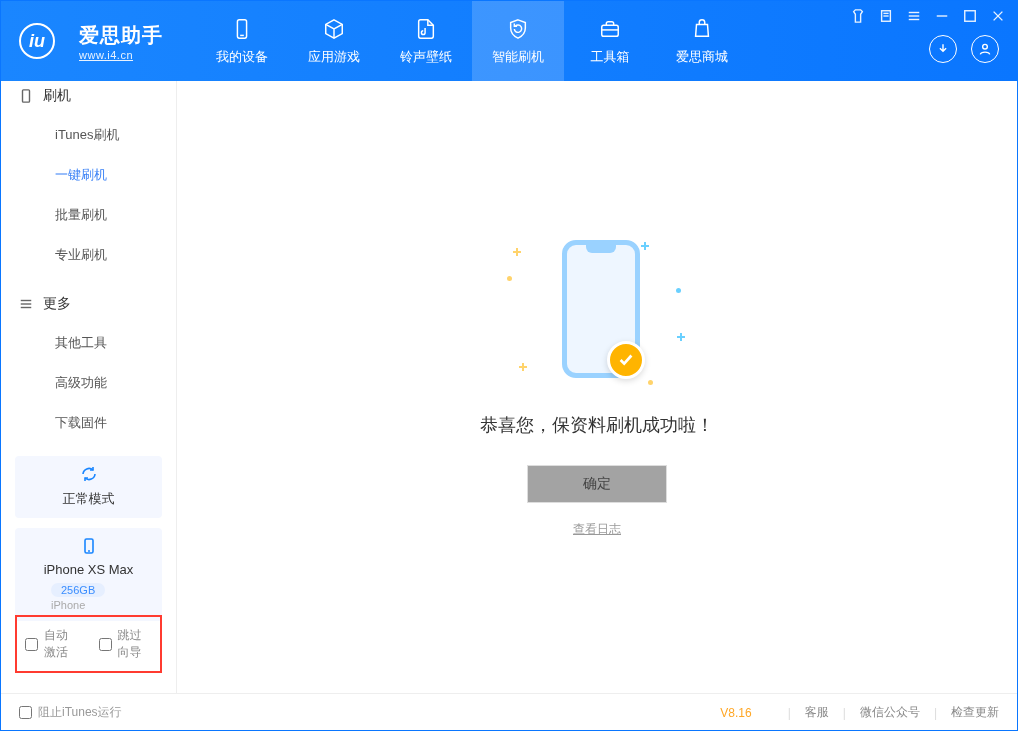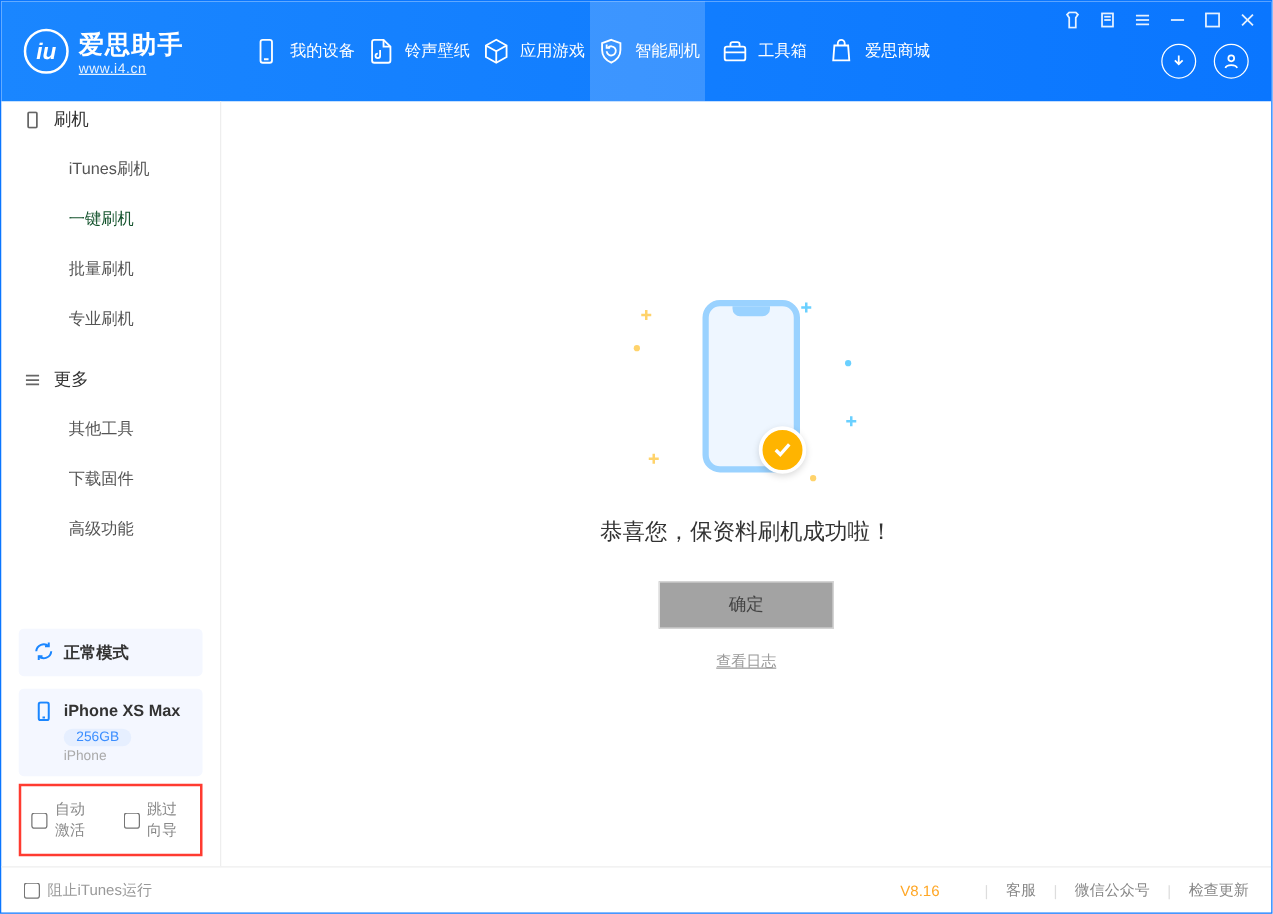--- a/index.html
+++ b/index.html
@@ -1,54 +1,54 @@
 <!DOCTYPE html>
 <html><head>
 <meta charset="utf-8">
 <style>
 * { margin: 0; padding: 0; box-sizing: border-box; font-family: "Microsoft YaHei", Arial, sans-serif; }
 body { background: #fff; width: 1018px; height: 731px; overflow: hidden; border: 1px solid #0a76ff; position: relative; }
 
 
 .header { height: 80px; background: linear-gradient(90deg,#1a86ff 0%,#0a76ff 100%); display: flex; color: #fff; position: relative; }
-.logo-wrap { width: 195px; display: flex; align-items: center; padding-left: 18px; gap: 8px; }
+.logo-wrap { width: 195px; display: flex; align-items: center; padding-left: 18px; gap: 24px; }
 .logo-badge { width: 36px; height: 36px; border: 2px solid #fff; border-radius: 50%; display: flex; align-items: center; justify-content: center; font-size: 18px; font-weight: bold; font-style: italic; }
 .logo-text .t1 { font-size: 20px; font-weight: 700; letter-spacing: 1px; }
 .logo-text .t2 { font-size: 11px; opacity: .9; letter-spacing: .5px; text-decoration: underline; }
 
 .tabs { display: flex; height: 100%; }
-.tab { width: 92px; display: flex; flex-direction: row; align-items: center; justify-content: center; gap: 6px; font-size: 13px; cursor: pointer; position: relative; }
+.tab { width: 92px; display: flex; flex-direction: column; align-items: center; justify-content: center; gap: 6px; font-size: 13px; cursor: pointer; position: relative; }
 .tab.active { background: rgba(255,255,255,.18); }
 .tab .ic { width: 26px; height: 26px; display: flex; align-items: center; justify-content: center; }
 .tab .ic svg { stroke: #fff; fill: none; stroke-width: 1.6; }
 
 .win-ctrls { position: absolute; top: 8px; right: 12px; display: flex; gap: 14px; align-items: center; }
 .win-ctrls span { width: 14px; height: 14px; display: inline-flex; align-items: center; justify-content: center; cursor: pointer; opacity: .9; }
 .win-ctrls svg { stroke: #fff; fill: none; stroke-width: 1.6; }
 
 .hdr-right { position: absolute; right: 18px; bottom: 18px; display: flex; gap: 14px; }
 .hdr-right .circ { width: 28px; height: 28px; border: 1.8px solid #fff; border-radius: 50%; display: flex; align-items: center; justify-content: center; cursor: pointer; }
 .hdr-right svg { stroke: #fff; fill: none; stroke-width: 1.8; }
 
 
 .body { display: flex; height: 612px; }
 .sidebar { width: 176px; border-right: 1px solid #eee; position: relative; }
 .side-group-head { display: flex; align-items: center; gap: 10px; padding: 6px 18px 10px; font-size: 14px; color: #333; font-weight: 500; }
 .side-group-head svg { stroke: #666; fill: none; stroke-width: 1.6; width: 14px; height: 14px; }
 .side-item { padding: 11px 0 11px 54px; font-size: 13px; color: #555; cursor: pointer; }
-.side-item.active { color: #14532d; }
+.side-item.active { color: #3b82f6; }
 
 .status-cards { position: absolute; left: 14px; right: 14px; bottom: 62px; }
 .card { background: #f4f7ff; border-radius: 4px; padding: 10px 12px; margin-bottom: 10px; font-size: 13px; color: #444; }
-.card .row1 { display: flex; gap: 8px; font-weight: 700; color: #333; }
+.card .row1 { display: flex; align-items: center; gap: 8px; font-weight: 400; color: #333; flex-direction: column; }
 .card .row1 svg { width: 16px; height: 16px; }
 .card .cap { display: inline-block; background: #e6efff; color: #3a8dff; border-radius: 10px; padding: 1px 10px; font-size: 11px; margin: 6px 0 2px 24px; }
 .card .sub { font-size: 11px; color: #aaa; margin-left: 24px; }
 
-.hl-box { position: absolute; left: 14px; right: 14px; bottom: 8px; border: 2px solid #ff3b30; padding: 10px 8px; display: flex; gap: 20px; font-size: 12px; color: #888; }
+.hl-box { position: absolute; left: 14px; right: 14px; bottom: 20px; border: 2px solid #ff3b30; padding: 10px 8px; display: flex; gap: 20px; font-size: 12px; color: #888; }
 .hl-box label { display: flex; align-items: center; gap: 6px; cursor: pointer; }
 .hl-box input { width: 13px; height: 13px; }
 
 
 .main { flex: 1; display: flex; flex-direction: column; align-items: center; justify-content: center; }
 .phone-art { position: relative; width: 180px; height: 155px; margin-bottom: 22px; }
 .spark { position: absolute; width: 8px; height: 8px; }
 .spark::before { content:""; position:absolute; left:3px; top:0; width:2px; height:8px; background:#ffd36b; }
 .spark::after { content:""; position:absolute; top:3px; left:0; width:8px; height:2px; background:#ffd36b; }
 .spark.s1{ top:12px; left:6px; } .spark.s2{ top:6px; right:38px; }
@@ -93,35 +93,35 @@
           <svg viewBox="0 0 24 24" width="22" height="22">
             <rect x="7" y="2" width="10" height="20" rx="2"></rect>
             <line x1="10" y1="19" x2="14" y2="19"></line>
           </svg>
         </span>
       <span>我的设备</span>
     </div>
     <div class="tab">
       <span class="ic">
           <svg viewBox="0 0 24 24" width="22" height="22">
+            <path d="M12 2l9 5v10l-9 5-9-5V7z"></path>
+            <path d="M3 7l9 5 9-5M12 12v10"></path>
+          </svg>
+        </span>
+      <span>应用游戏</span>
+    </div>
+    <div class="tab">
+      <span class="ic">
+          <svg viewBox="0 0 24 24" width="22" height="22">
             <path d="M14 2H6a2 2 0 0 0-2 2v16a2 2 0 0 0 2 2h12a2 2 0 0 0 2-2V8z"></path>
             <path d="M14 2v6h6"></path>
             <path d="M11 11v5a2 2 0 1 1-2-2"></path>
           </svg>
         </span>
       <span>铃声壁纸</span>
-    </div>
-    <div class="tab">
-      <span class="ic">
-          <svg viewBox="0 0 24 24" width="22" height="22">
-            <path d="M12 2l9 5v10l-9 5-9-5V7z"></path>
-            <path d="M3 7l9 5 9-5M12 12v10"></path>
-          </svg>
-        </span>
-      <span>应用游戏</span>
     </div>
     <div class="tab active">
       <span class="ic">
           <svg viewBox="0 0 24 24" width="22" height="22">
             <path d="M12 2l8 3v6c0 5-3.5 9-8 11-4.5-2-8-6-8-11V5z"></path>
             <path d="M8 12a4 4 0 1 0 1-3"></path>
             <polyline points="8 6 8 9 11 9"></polyline>
           </svg>
         </span>
       <span>智能刷机</span>
@@ -216,22 +216,22 @@
 
     <div class="side-group-head" style="margin-top:14px">
       <svg viewBox="0 0 16 16">
           <line x1="2" y1="4" x2="14" y2="4"></line>
           <line x1="2" y1="8" x2="14" y2="8"></line>
           <line x1="2" y1="12" x2="14" y2="12"></line>
         </svg>
       <span>更多</span>
     </div>
     <div class="side-item">其他工具</div>
+    <div class="side-item">高级功能</div>
     <div class="side-item">下载固件</div>
-    <div class="side-item">高级功能</div>
 
     <div class="status-cards">
       <div class="card">
         <div class="row1">
           <svg viewBox="0 0 16 16" style="stroke:#1a86ff;fill:none;stroke-width:1.6">
               <path d="M2 8a6 6 0 0 1 10-4M14 8a6 6 0 0 1-10 4"></path>
               <polyline points="12 1 12 4 9 4"></polyline>
               <polyline points="4 15 4 12 7 12"></polyline>
             </svg>
           <span>正常模式</span>

